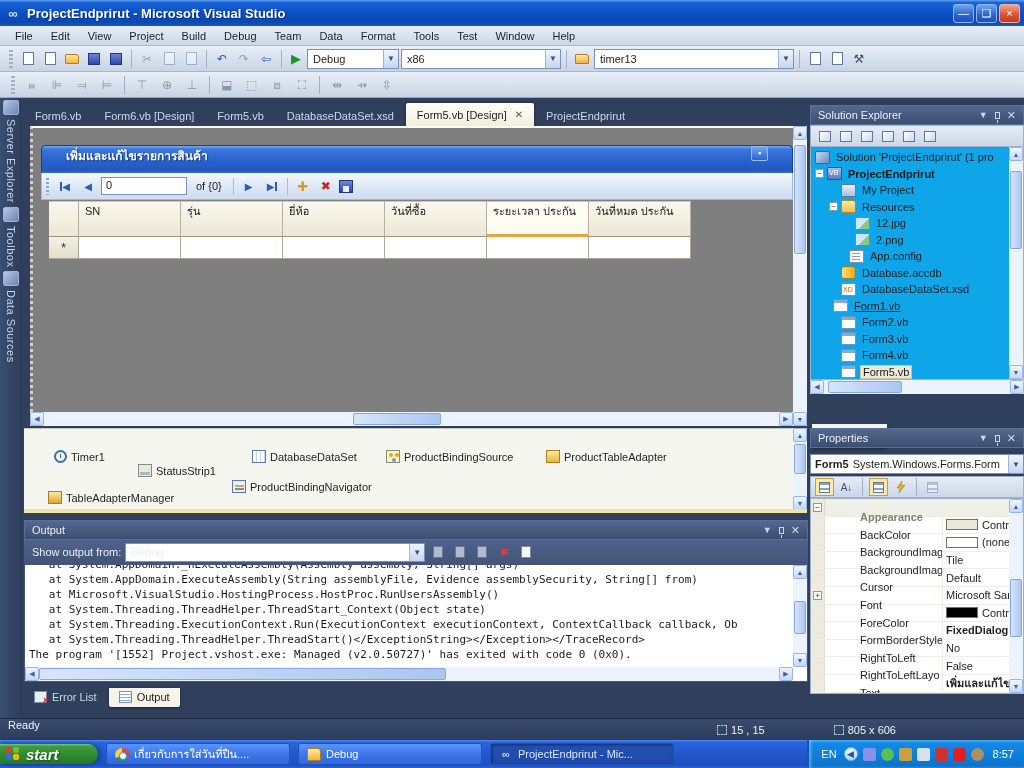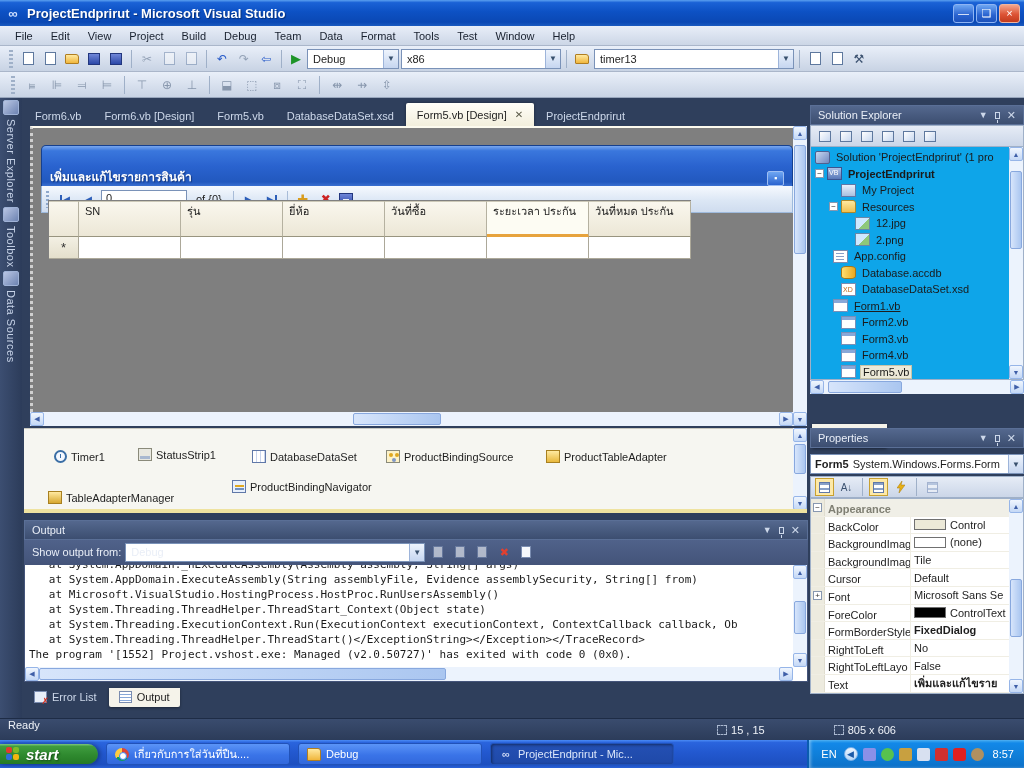--- a/index.html
+++ b/index.html
@@ -44,23 +44,23 @@
 
   
   #tabstrip { left:24px; top:103px; width:784px; height:23px; display:flex; align-items:flex-end; gap:1px; }
   .dtab { height:21px; padding:0 11px; display:flex; align-items:center; color:#cdd8ea; font-size:11px; border-radius:2px 2px 0 0; white-space:nowrap; }
   .dtab.active { background:linear-gradient(180deg,#fffef8,#f3efdd); color:#1e1e1e; height:23px; box-shadow:0 0 3px rgba(0,0,0,.4); }
   .dtab.active .tclose { margin-left:8px; color:#5a5a48; font-size:10px; }
 
   
   #design-viewport { left:30px; top:126px; width:763px; height:286px; background:#7f7f7f; border-top:2px solid #fdfbef; border-left:3px dotted #cfcfcf; overflow:hidden; }
   #design-form { position:absolute; left:8px; top:17px; width:752px; height:300px; }
-  #form-titlebar { height:41px; border-radius:5px 5px 0 0;
+  #form-titlebar { height:28px; border-radius:5px 5px 0 0;
     background:linear-gradient(180deg,#79a7ef 0%,#3a77dd 12%,#2a63cf 50%,#2258be 90%,#3a6fd0 100%);
-    display:flex; align-items:flex-end; padding:0 8px; border:1px solid #16408e; border-bottom:none; }
+    display:flex; align-items:flex-start; padding:0 24px; border:1px solid #16408e; border-bottom:none; }
   #form-titlebar .ftext { color:#fff; font-weight:bold; font-size:12px; text-shadow:1px 1px 1px #12357c; }
   #form-titlebar .fbtn { margin-left:auto; width:17px; height:15px; border:1px solid #9dbdf2; border-radius:2px; background:linear-gradient(180deg,#6ea6f2,#2a63cf); color:#fff; font-size:9px; text-align:center; line-height:12px; }
   #bindnav { height:27px; background:linear-gradient(180deg,#f6f9fe,#dce7f5 55%,#cfdcef); border:1px solid #9ebadd; border-top:none; display:flex; align-items:center; gap:3px; padding:0 4px; }
   .bn-grip { width:3px; height:17px; background:repeating-linear-gradient(180deg,#8ea8cc 0 2px,transparent 2px 4px); margin-right:3px; }
   .bn-btn { width:20px; height:19px; display:flex; align-items:center; justify-content:center; color:#2c5eb8; font-size:10px; }
   .bn-btn .bar { width:2px; height:9px; background:#2c5eb8; }
   .bn-text { width:86px; height:18px; background:#fff; border:1px solid #7a92b8; padding:1px 4px; font-size:11px; }
   .bn-of { padding:0 6px; color:#222; }
   .bn-sep { width:1px; height:17px; background:#a8bcd8; margin:0 2px; }
   .bn-add { color:#d89c1e; font-weight:bold; font-size:13px; }
@@ -157,21 +157,21 @@
   #props-obj .pname { font-weight:bold; margin-right:4px; }
   #props-obj .parr { margin-left:auto; width:15px; align-self:stretch; background:linear-gradient(180deg,#eef4fd,#c6d6f0); border-left:1px solid #9db4da; color:#39516e; font-size:8px; display:flex; align-items:center; justify-content:center; flex:none; }
   #props-toolbar { height:22px; background:linear-gradient(180deg,#e6ecf6,#cbd6e8); display:flex; align-items:center; gap:3px; padding:0 4px; border:1px solid #9fb0c8; }
   .pico { width:19px; height:18px; display:flex; align-items:center; justify-content:center; font-size:10px; color:#3c5270; border:1px solid transparent; }
   .pico.on { background:#fde9a8; border-color:#c8a030; }
   .pico .grid4 { width:11px; height:11px; background:repeating-linear-gradient(180deg,#88a0c8 0 2px,#fff 2px 5px); border:1px solid #6078a8; }
   #props-grid { background:#fff; border:1px solid #9fb0c8; height:196px; position:relative; overflow:hidden; }
   .prow { display:flex; height:17.6px; border-bottom:1px solid #f0eee4; }
   .prow .gut { width:14px; background:#edebdf; border-right:1px solid #e0ddcf; flex:none; display:flex; align-items:center; justify-content:center; }
   .pexp { width:9px; height:9px; border:1px solid #8898b0; background:#fff; font-size:8px; line-height:7px; text-align:center; color:#333; }
-  .prow .pn { width:86px; padding:4px 3px; color:#1e1e1e; overflow:hidden; white-space:nowrap; border-right:1px solid #f0eee4; flex:none; }
+  .prow .pn { width:86px; padding:12px 3px; color:#1e1e1e; overflow:hidden; white-space:nowrap; border-right:1px solid #f0eee4; flex:none;margin-left:32px; }
   .prow .pv { flex:1; padding:2px 3px; overflow:hidden; white-space:nowrap; display:flex; align-items:center; gap:4px; }
   .prow.cat { background:#f0efe7; } .prow.cat .pn { width:auto; font-weight:bold; color:#808074; border:none; }
   .prow.b .pv { font-weight:bold; }
   .swatch { width:32px; height:11px; border:1px solid #707070; flex:none; }
   #props-vscroll { position:absolute; right:0; top:0; width:14px; height:100%; }
 
   
   #statusbar { left:0; top:718px; width:1024px; height:22px; background:linear-gradient(180deg,#3a4c6e,#2c3c5a); color:#eef2f8; display:flex; padding:0 8px; border-top:1px solid #1e2c46; }
   .sb-right { margin-left:auto; display:flex; gap:60px; margin-right:120px; }
   .sb-item { display:flex; align-items:center; gap:4px;margin-left:9px; }
@@ -384,21 +384,21 @@
         <span class="sb-thumb" style="top:2%; height:40%;"></span>
       </span>
     <span class="sa">▼</span>
   </div>
 
   <div id="tray" class="abs"></div>
   <div class="abs tray-item" style="left:54px; top:450px;">
     <span class="cicon timer"></span>
     <span>Timer1</span>
   </div>
-  <div class="abs tray-item" style="left:138px; top:448px;align-items:flex-end;">
+  <div class="abs tray-item" style="left:138px; top:464px;align-items:flex-end;">
     <span class="cicon status"></span>
     <span>StatusStrip1</span>
   </div>
   <div class="abs tray-item" style="left:252px; top:450px;">
     <span class="cicon dataset"></span>
     <span>DatabaseDataSet</span>
   </div>
   <div class="abs tray-item" style="left:386px; top:450px;">
     <span class="cicon bsource"></span>
     <span>ProductBindingSource</span>
@@ -540,21 +540,21 @@
         <span class="tlabel">Resources</span>
       </div>
       <div class="trow" style="padding-left:44px;">
         <span class="ticon img"></span>
         <span class="tlabel">12.jpg</span>
       </div>
       <div class="trow" style="padding-left:44px;">
         <span class="ticon img"></span>
         <span class="tlabel">2.png</span>
       </div>
-      <div class="trow" style="padding-left:22px;">
+      <div class="trow" style="padding-left:38px;">
         <span class="ticon config"></span>
         <span class="tlabel">App.config</span>
       </div>
       <div class="trow" style="padding-left:30px;">
         <span class="ticon db"></span>
         <span class="tlabel">Database.accdb</span>
       </div>
       <div class="trow" style="padding-left:30px;">
         <span class="ticon xsd"></span>
         <span class="tlabel">DatabaseDataSet.xsd</span>

